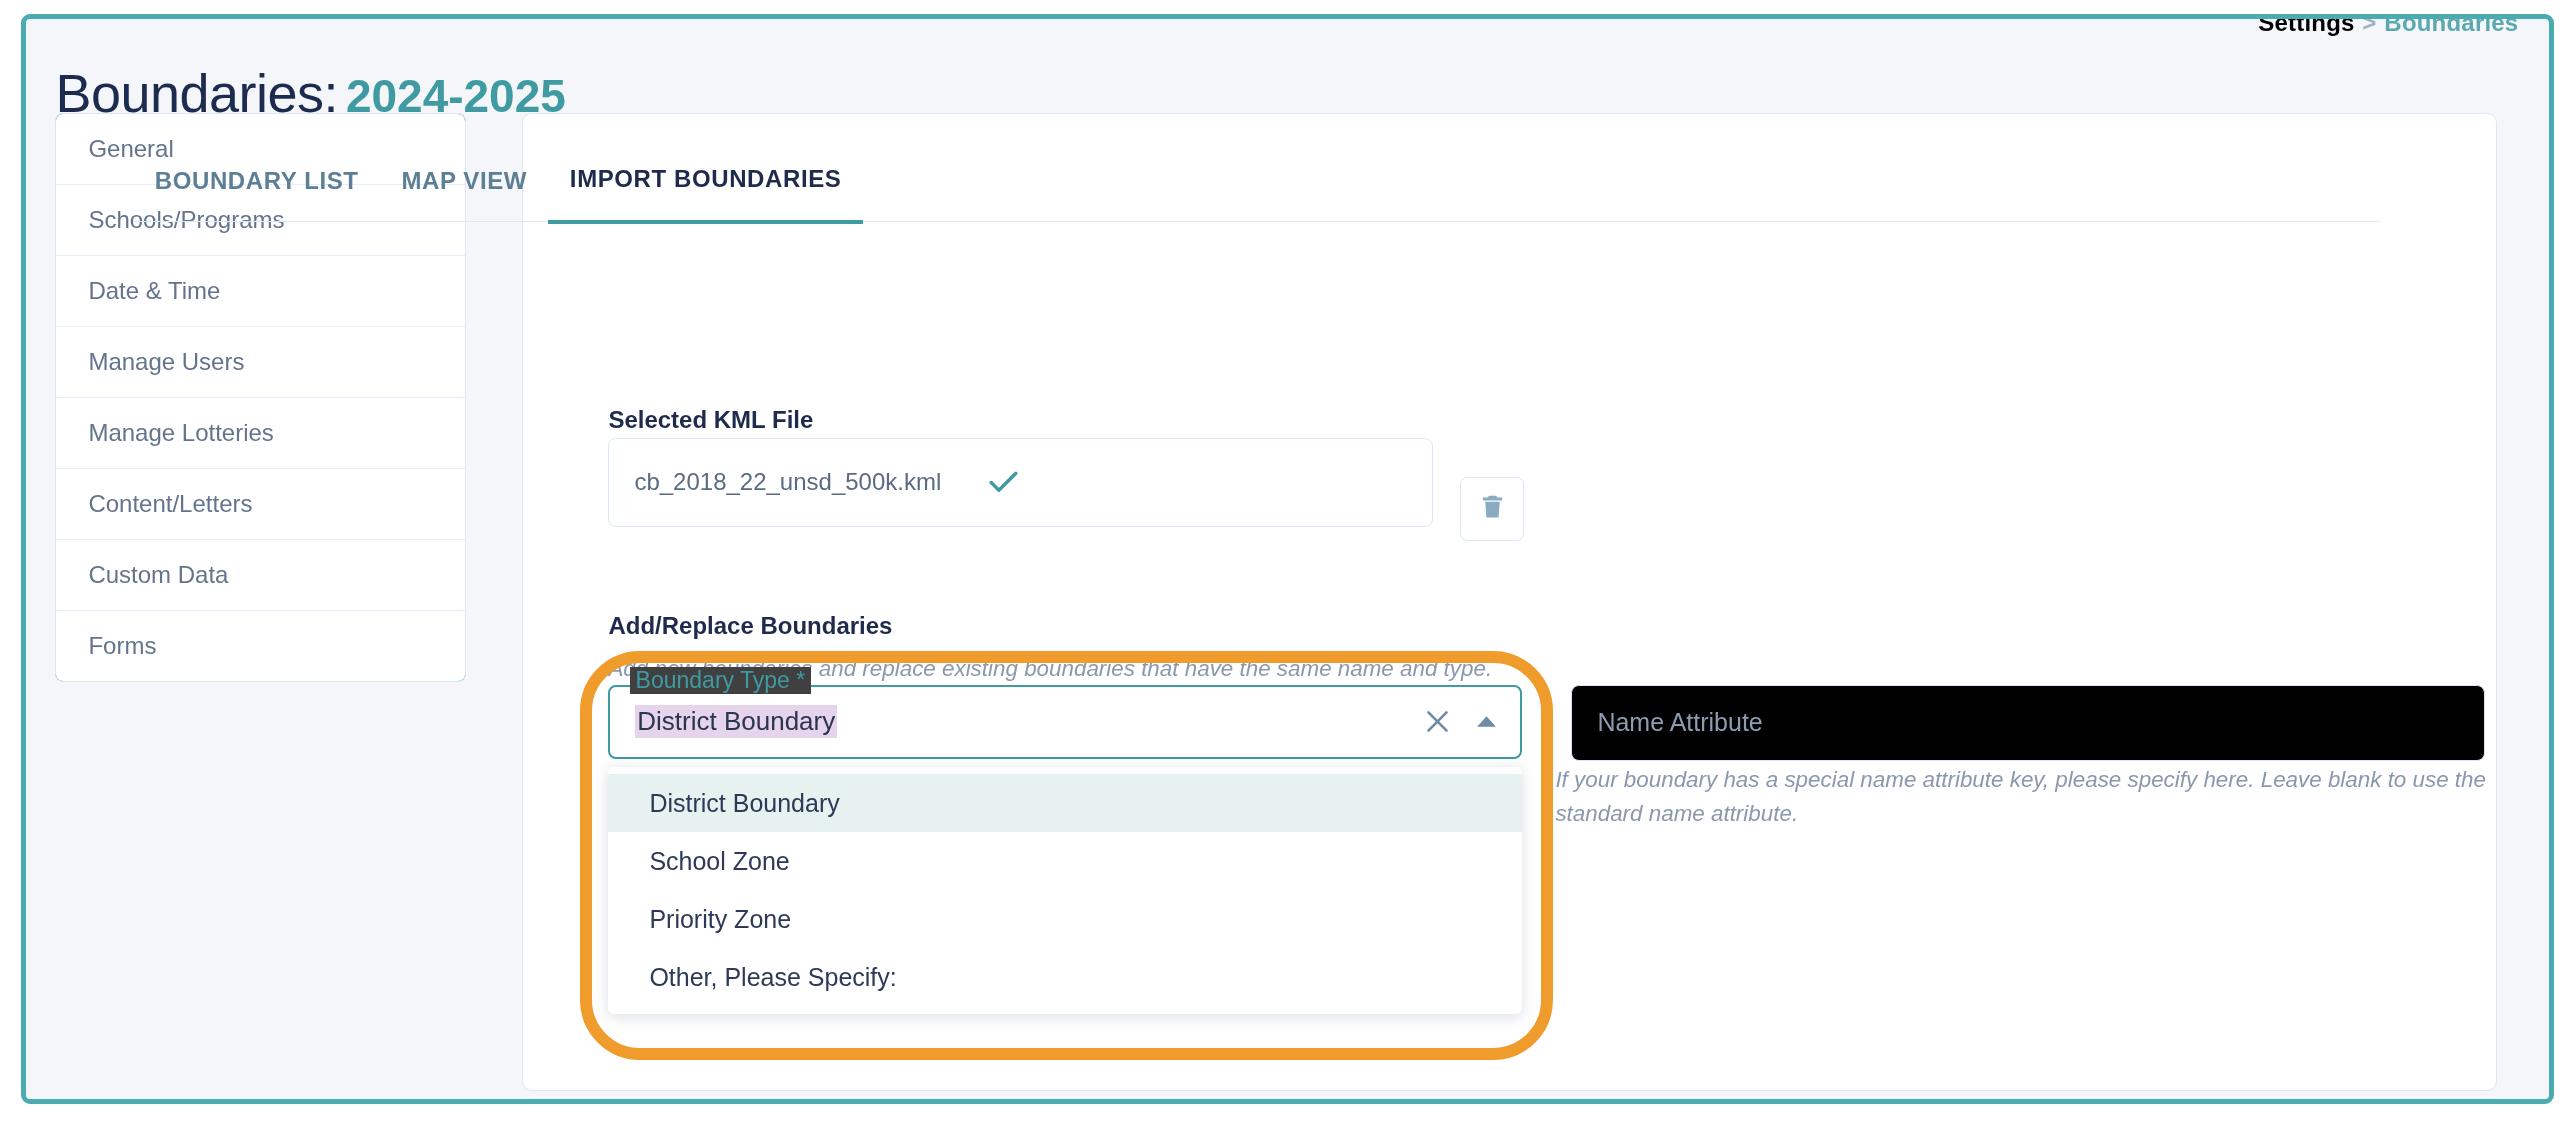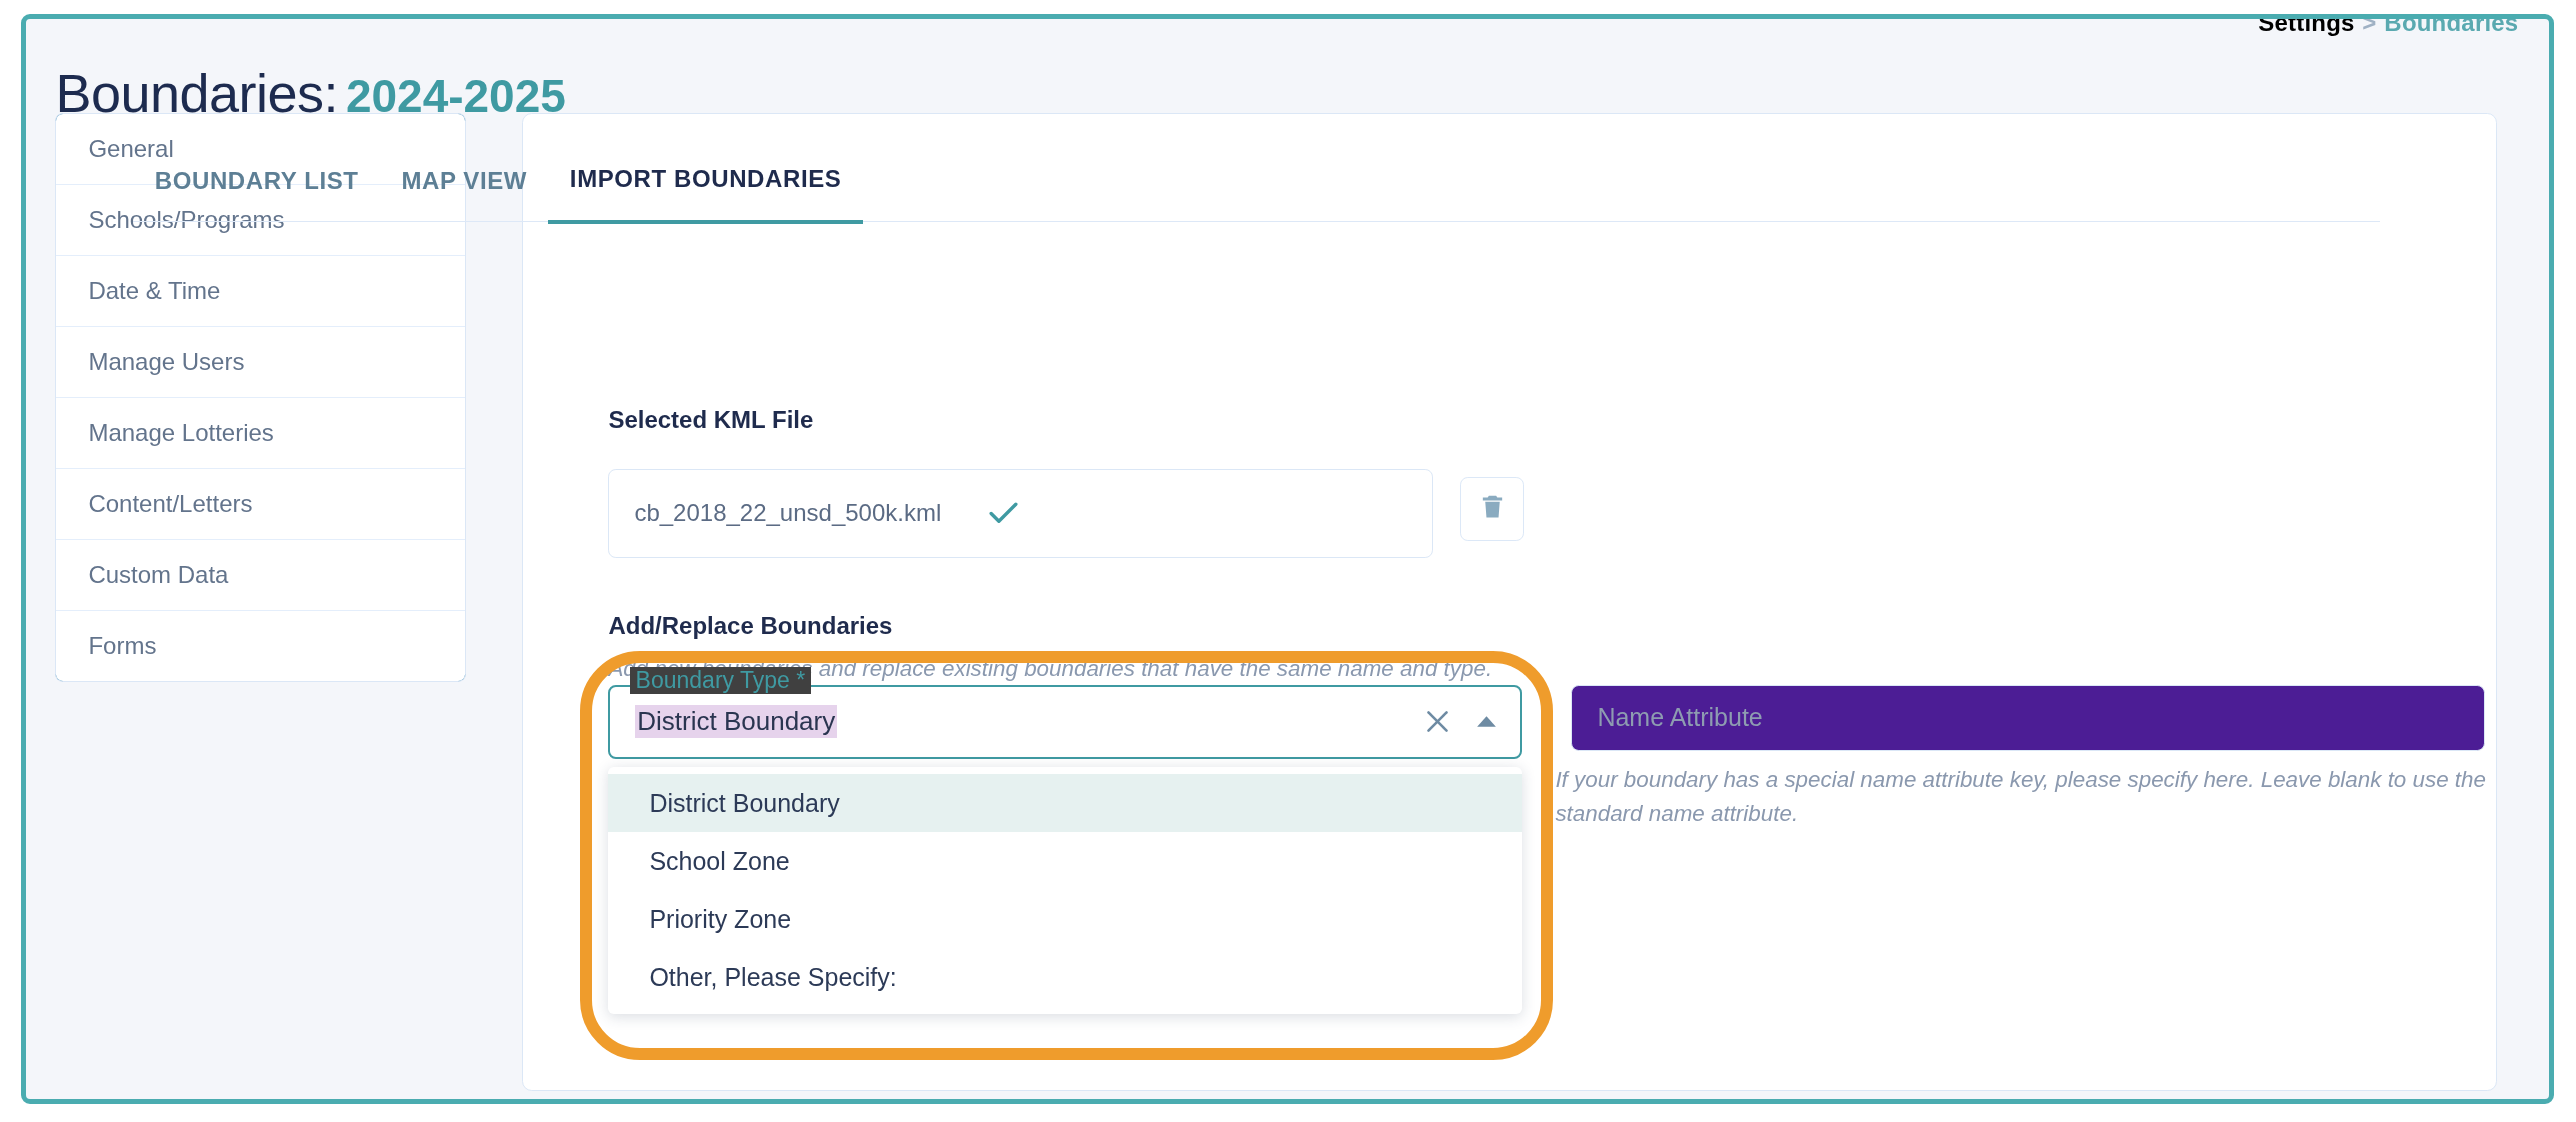--- a/index.html
+++ b/index.html
@@ -149,21 +149,21 @@
     font-style: italic;
     color: #8a98ae;
     white-space: nowrap;
   }
   #addreplace-help { left: 582px; top: 637px; }
 
   
   .file-box {
     position: absolute;
     left: 582px;
-    top: 450px;
+    top: 419px;
     width: 825px;
     height: 89px;
     border: 1px solid #dbe7f6;
     border-radius: 7.8px;
     display: flex;
     align-items: center;
     padding-left: 25px;
     box-sizing: border-box;
     background: #fff;
     gap: 24px;
@@ -264,24 +264,24 @@
     white-space: nowrap;
   }
   .dropdown-item.selected { background: #e6f1f0; }
 
   
   .name-attr {
     position: absolute;
     left: 1545px;
     top: 666px;
     width: 914px;
-    height: 66px;
+    height: 76px;
     border: 1px solid #dbe7f6;
     border-radius: 7.8px;
-    background: #4c1d95;
+    background: #000000;
     box-sizing: border-box;
     display: flex;
     align-items: center;
     padding-left: 25px;
     font-size: 25px;
     color: #8e9cb1;
     cursor: text;
   }
   .name-attr-help {
     position: absolute;

